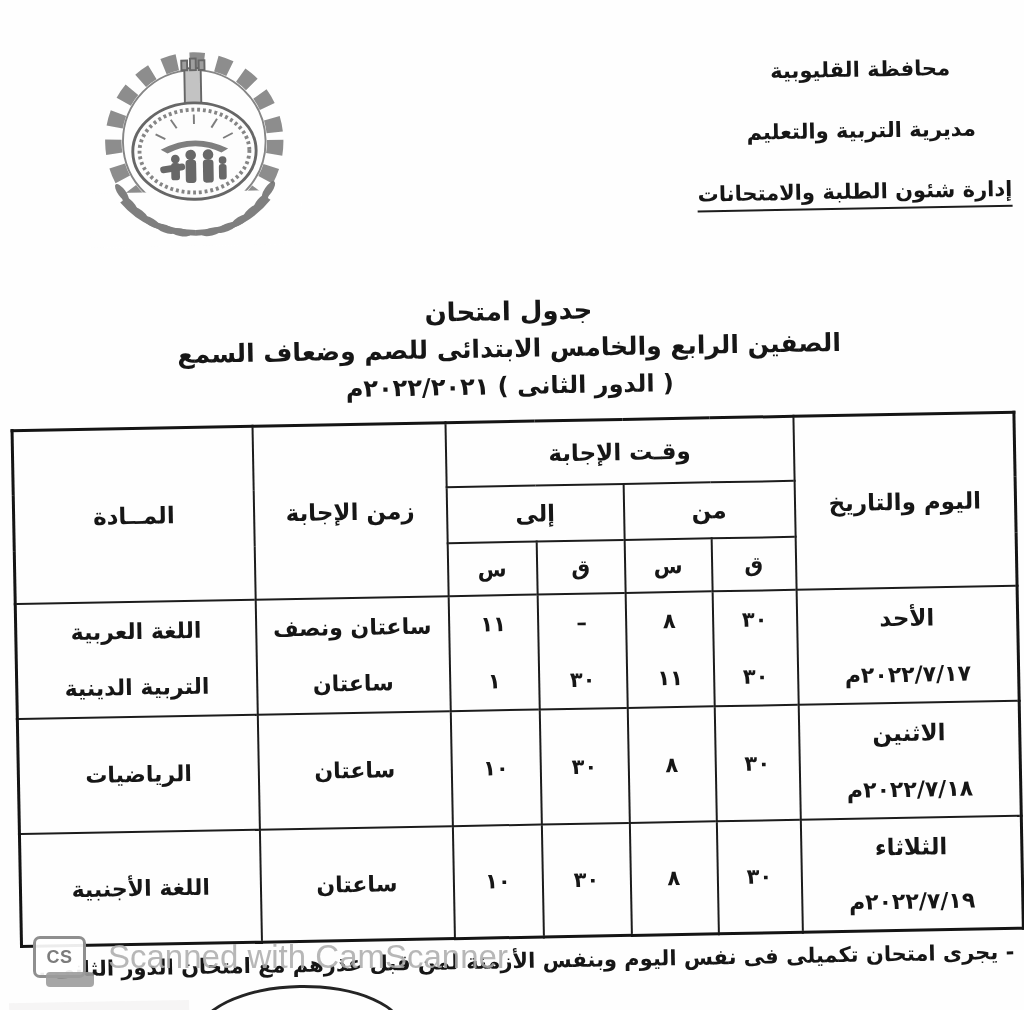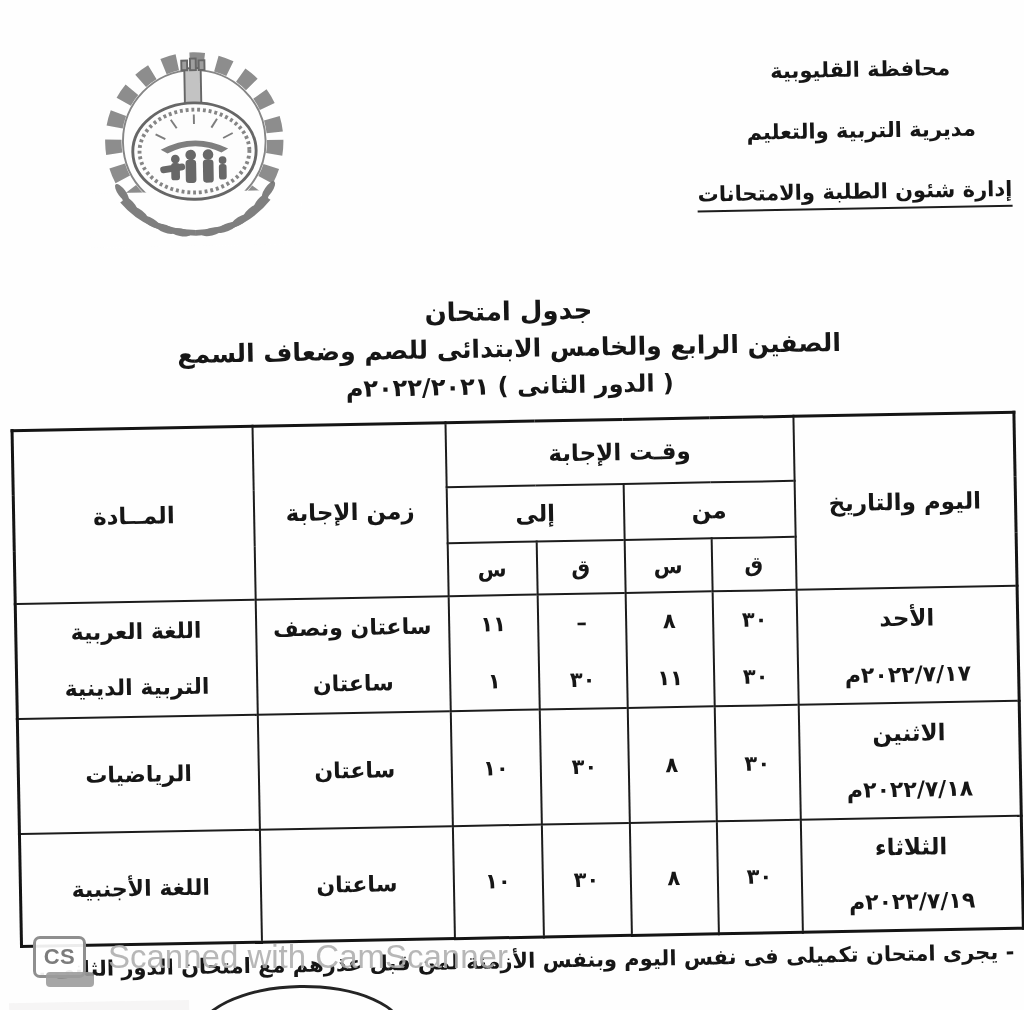--- a/index.html
+++ b/index.html
@@ -73,21 +73,21 @@
   .watermark{
     position:absolute;left:33px;top:936px;height:52px;
     display:flex;align-items:flex-start;z-index:6;
     font-family:"Liberation Sans","DejaVu Sans",sans-serif;
   }
   .cs-badge{
     position:relative;width:47px;height:36px;flex:0 0 auto;
     border:3.5px solid #8f8f8f;border-radius:7px;background:rgba(255,255,255,.92);
     display:flex;align-items:center;justify-content:center;
   }
-  .cs-badge .cs-text{font-size:22px;font-weight:bold;color:#7c7c7c;letter-spacing:.5px;}
+  .cs-badge .cs-text{font-size:18px;font-weight:bold;color:#7c7c7c;letter-spacing:.5px;}
   .cs-badge::after{
     content:"";position:absolute;left:10px;top:33px;width:48px;height:15px;
     background:#9c9c9c;border-radius:4px;opacity:.9;
   }
   .wm-text{
     margin-left:22px;margin-top:2px;
     font-size:33px;color:rgba(173,173,173,.88);
     white-space:nowrap;
   }
   

